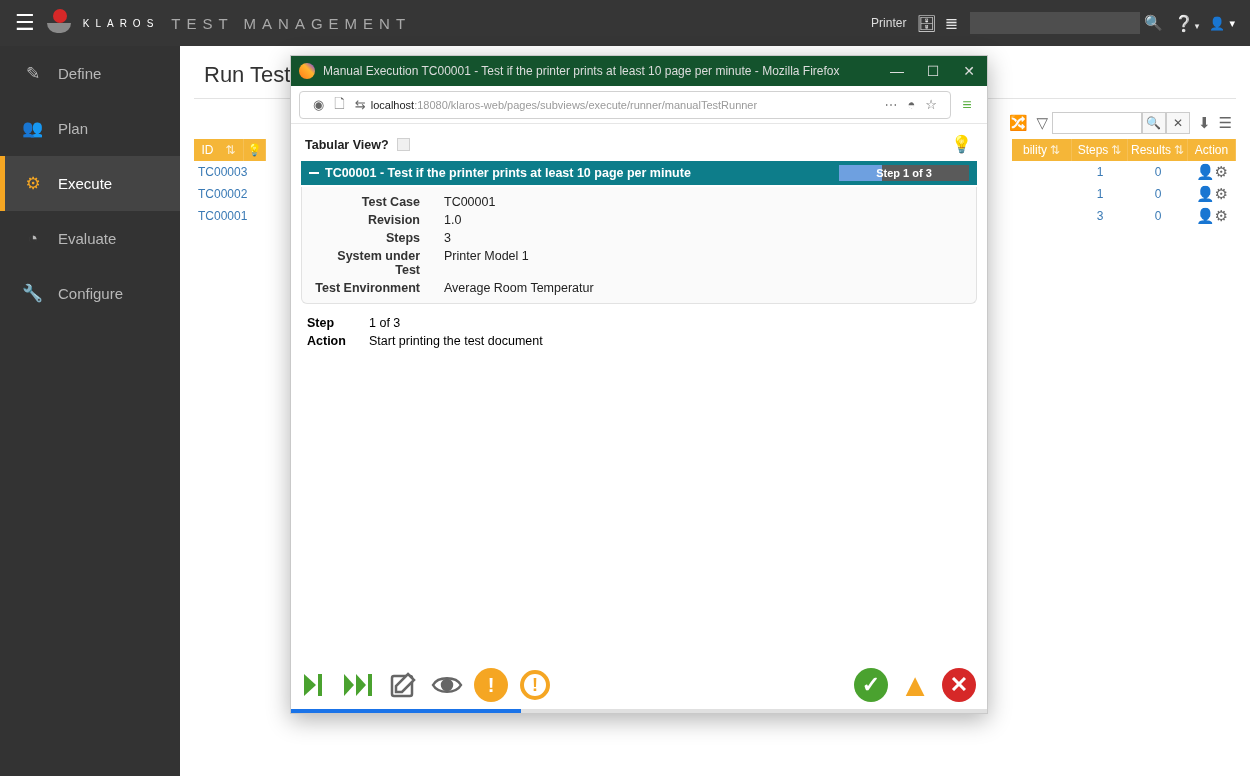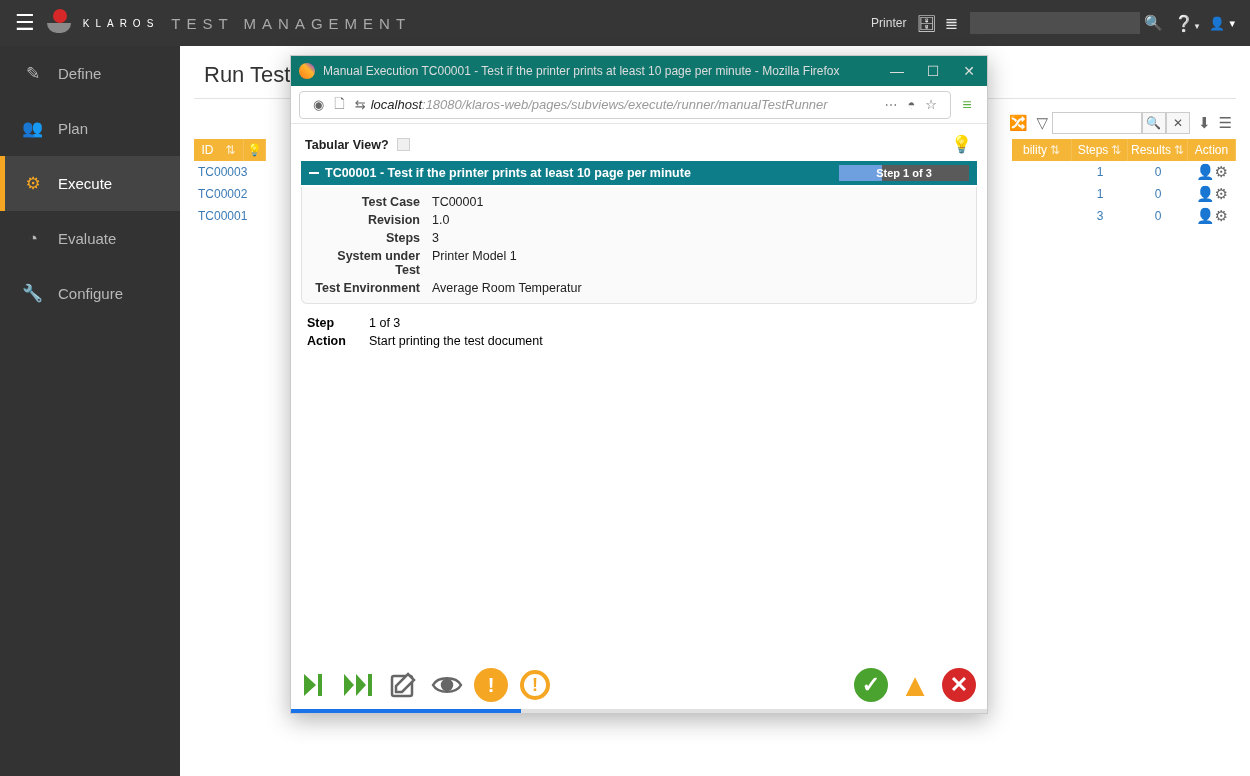--- a/index.html
+++ b/index.html
@@ -50,46 +50,46 @@
   .filter-toolbar .btnsm { border:1px solid #ccc; background:#f7f7f7; height:22px; width:24px; display:flex; align-items:center; justify-content:center; font-size:12px; color:#555; cursor:pointer;}
   .bg-rows .row { display:flex; height:22px; align-items:center; }
   .bg-rows .idcell { width:60px; color:#3a7ab5; font-size:12px; cursor:pointer; text-align:left; padding-left:4px;}
   .bg-rows .gap { flex:1;}
   .bg-rows .num { width:56px; text-align:center; color:#3a7ab5; font-size:12px;}
   .bg-rows .zero { width:60px; text-align:center; color:#3a7ab5; font-size:12px;}
   .bg-rows .act { width:48px; text-align:center; color:#666; font-size:15px;}
 
   
   .popup { position:absolute; left:290px; top:55px; width:698px; background:#fff; border:1px solid #c9c9c9; box-shadow:0 6px 22px rgba(0,0,0,0.3); }
-  .popup-titlebar { background:#0f766e; color:#ddd; height:30px; display:flex; align-items:center; font-size:12px; }
+  .popup-titlebar { background:#14532d; color:#ddd; height:30px; display:flex; align-items:center; font-size:12px; }
   .popup-titlebar .ff { width:16px; height:16px; border-radius:50%; background:linear-gradient(45deg,#ff7a18,#ffb52e 60%,#6a38ff); margin:0 8px;}
   .popup-titlebar .wt { flex:1; }
   .popup-titlebar .winbtn { width:36px; text-align:center; color:#ddd; font-size:14px; cursor:pointer;}
   .popup-urlbar { height:38px; display:flex; align-items:center; padding:4px 8px; border-bottom:1px solid #e6e6e6;}
   .urlbox { flex:1; height:28px; display:flex; align-items:center; border:1px solid #d1d1d1; border-radius:4px; padding:0 8px; background:#fff;}
   .urlbox .uicon { color:#666; font-size:13px; margin:0 5px;}
-  .urlbox .urltext { font-size:13px; color:#9a9a9a;font-style:italic; }
+  .urlbox .urltext { font-size:11px; color:#9a9a9a; }
   .urlbox .urltext .host { color:#222; }
   .urlbox .right { margin-left:auto; display:flex; align-items:center; }
   .fxmenu { width:24px; text-align:center; color:#5aaf41; font-size:16px; margin-left:4px; }
 
   .popup-body { padding:10px 8px 6px 8px; }
   .tabview-line { font-size:12.5px; color:#222; font-weight:bold; display:flex; align-items:center; padding:0 6px;}
   .tabview-line .chk { width:13px; height:13px; background:#f0f0f0; border:1px solid #d0d0d0; margin-left:8px;}
   .tabview-line .bulb { margin-left:auto; color:#f5b638; font-size:17px;}
   
   .tc-header { background:#0d7d8a; color:#fff; font-size:12.5px; font-weight:bold; padding:4px 8px; display:flex; align-items:center; margin:6px 2px 2px 2px;}
   .tc-header .dash { width:10px; height:2px; background:#fff; margin-right:6px;}
   .tc-header .progbar { margin-left:auto; width:130px; height:16px; background:#5a5a5a; position:relative; font-size:11px; display:flex; align-items:center; justify-content:center; color:#fff;}
   .tc-header .progbar .fill { position:absolute; left:0; top:0; bottom:0; width:33%; background:#6ea0e0;}
   .tc-header .progbar .txt { position:relative; z-index:2;}
   
   .meta-box { background:#fafafa; border:1px solid #e2e2e2; border-top:none; border-radius:0 0 6px 6px; margin:0 2px; padding:6px 8px;}
   .kv { display:flex; font-size:12.5px; padding:2px 0;}
-  .kv .k { width:110px; text-align:right; font-weight:bold; color:#333; margin-right:12px;}
+  .kv .k { width:110px; text-align:right; font-weight:bold; color:#333; margin-right:24px;}
   .kv .v { color:#222;}
 
   .step-block { padding:10px 8px; font-size:12.5px;}
   .step-block .kvs { display:flex; padding:2px 0;}
   .step-block .kvs .k { width:40px; text-align:left; font-weight:bold; margin-right:22px;}
   .step-block .kvs.action .k { width:40px; }
   
   .spacer-body { height:295px; }
 
   .popup-footer { display:flex; align-items:center; padding:6px 6px 6px 2px; }

